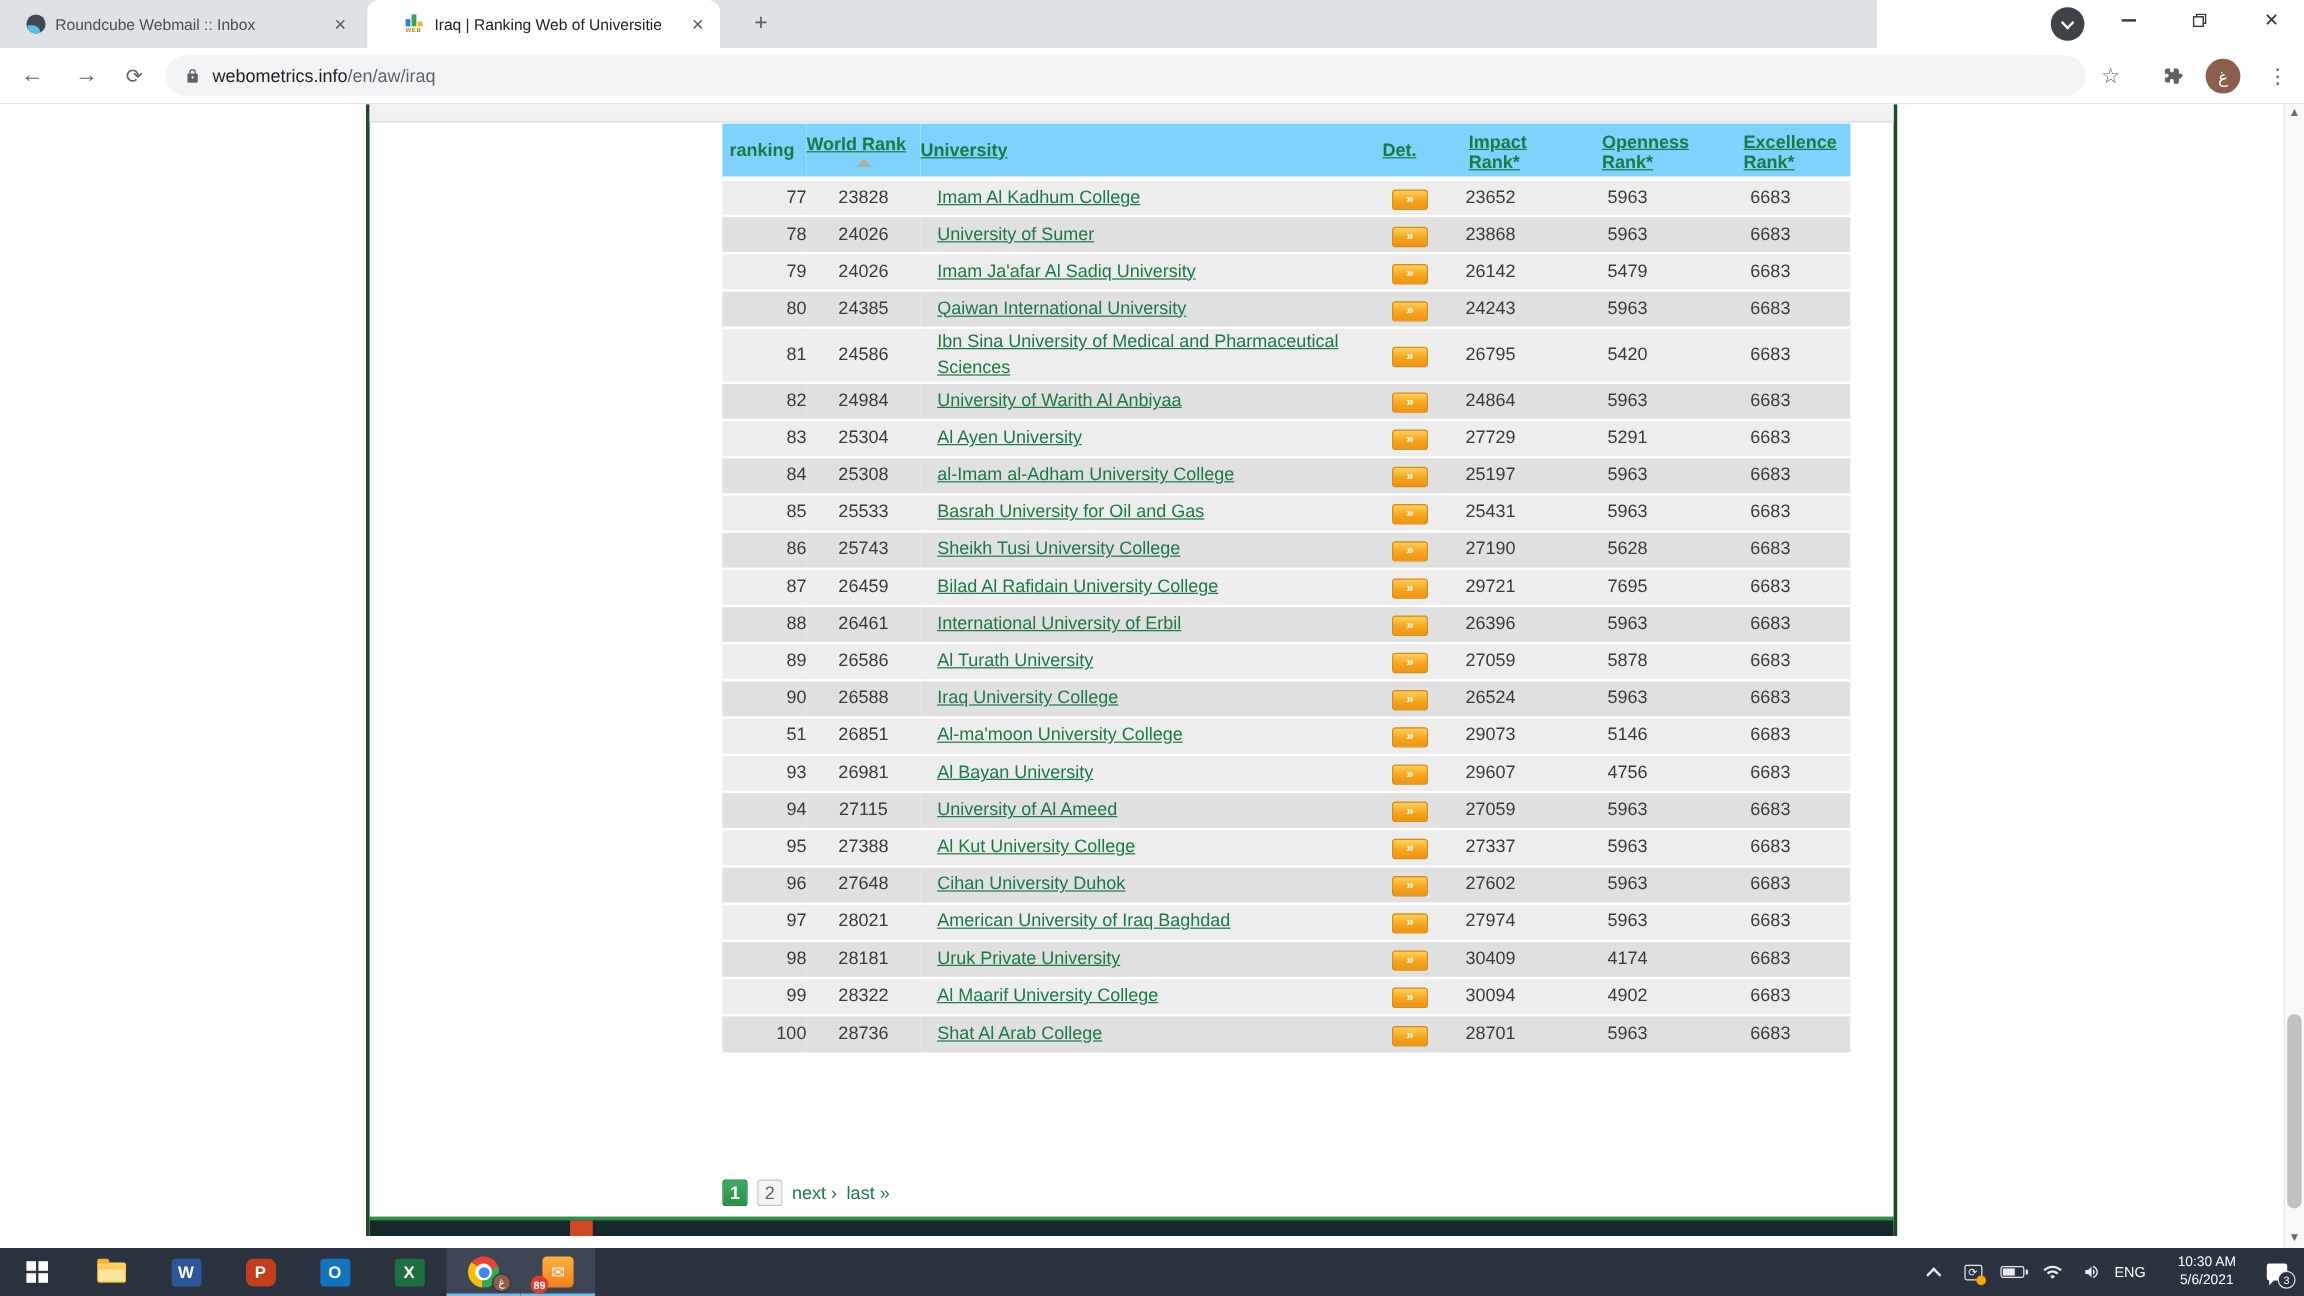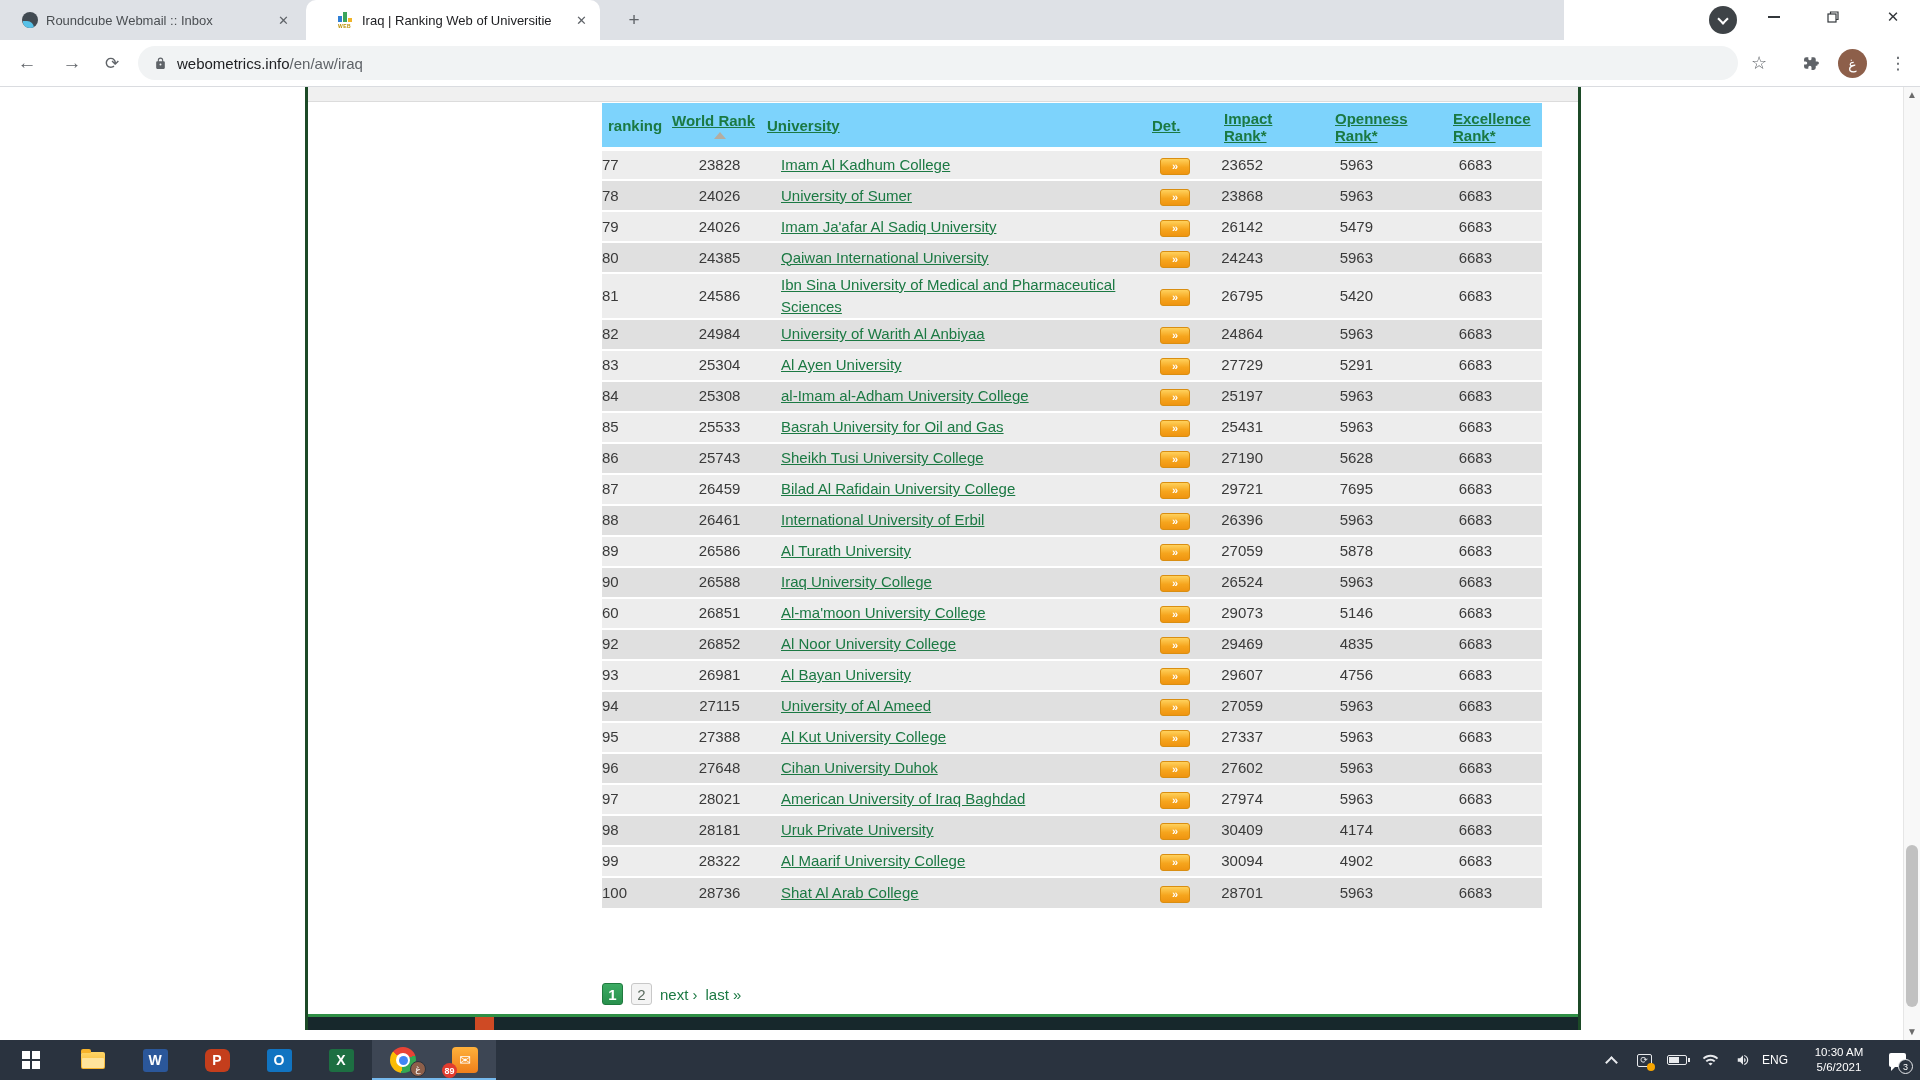--- a/index.html
+++ b/index.html
@@ -71,21 +71,21 @@
   .th-det { padding-left:12px; }
   .th-imp { padding:4px 0 0 14px; } .th-open { padding:4px 0 0 40px; } .th-exc { padding:4px 0 0 48px; }
   .sort-arrow { display:block; margin:3px auto 0 auto; width:0; height:0;
                 border-left:6px solid transparent; border-right:6px solid transparent;
                 border-bottom:7px solid #b5ada0; }
   .rank-table td { height:31px; font-size:15px; color:#3a3a3a; border-top:2px solid #fff;
                    vertical-align:middle; line-height:1.45; }
   .rank-table tbody tr td { background:#ededed; }
   .rank-table tbody tr.alt td { background:#e0e0e0; }
   .rank-table tbody tr:first-child td { border-top:4px solid #fff; }
-  .c-rank { text-align:left;margin-left:40px; } .c-world { text-align:center; }
+  .c-rank { text-align:right;margin-left:40px; } .c-world { text-align:center; }
   .c-univ { padding-left:14px; }
   .c-univ a { color:#1b7943; text-decoration:underline; }
   .c-det { text-align:center; }
   .c-imp { text-align:right; padding-right:32px; }
   .c-open { text-align:right; padding-right:32px; }
   .c-exc { text-align:right; padding-right:50px; }
   .det-btn { display:inline-block; width:30px; height:17px; border-radius:3px;
              background:linear-gradient(#ffd15c,#f6a51d 55%,#ef9410); border:1px solid #d98e12;
              color:#fff; font-weight:bold; font-size:11px; line-height:15px; text-align:center; }
 
@@ -365,35 +365,26 @@
         <tr class="alt">
     <td class="c-rank">90</td>
     <td class="c-world">26588</td>
     <td class="c-univ"><a>Iraq University College</a></td>
     <td class="c-det"><span class="det-btn">»</span></td>
     <td class="c-imp">26524</td>
     <td class="c-open">5963</td>
     <td class="c-exc">6683</td>
   </tr>
         <tr>
-    <td class="c-rank">60</td>
+    <td class="c-rank">51</td>
     <td class="c-world">26851</td>
     <td class="c-univ"><a>Al-ma'moon University College</a></td>
     <td class="c-det"><span class="det-btn">»</span></td>
     <td class="c-imp">29073</td>
     <td class="c-open">5146</td>
-    <td class="c-exc">6683</td>
-  </tr>
-        <tr class="alt">
-    <td class="c-rank">92</td>
-    <td class="c-world">26852</td>
-    <td class="c-univ"><a>Al Noor University College</a></td>
-    <td class="c-det"><span class="det-btn">»</span></td>
-    <td class="c-imp">29469</td>
-    <td class="c-open">4835</td>
     <td class="c-exc">6683</td>
   </tr>
         <tr>
     <td class="c-rank">93</td>
     <td class="c-world">26981</td>
     <td class="c-univ"><a>Al Bayan University</a></td>
     <td class="c-det"><span class="det-btn">»</span></td>
     <td class="c-imp">29607</td>
     <td class="c-open">4756</td>
     <td class="c-exc">6683</td>

